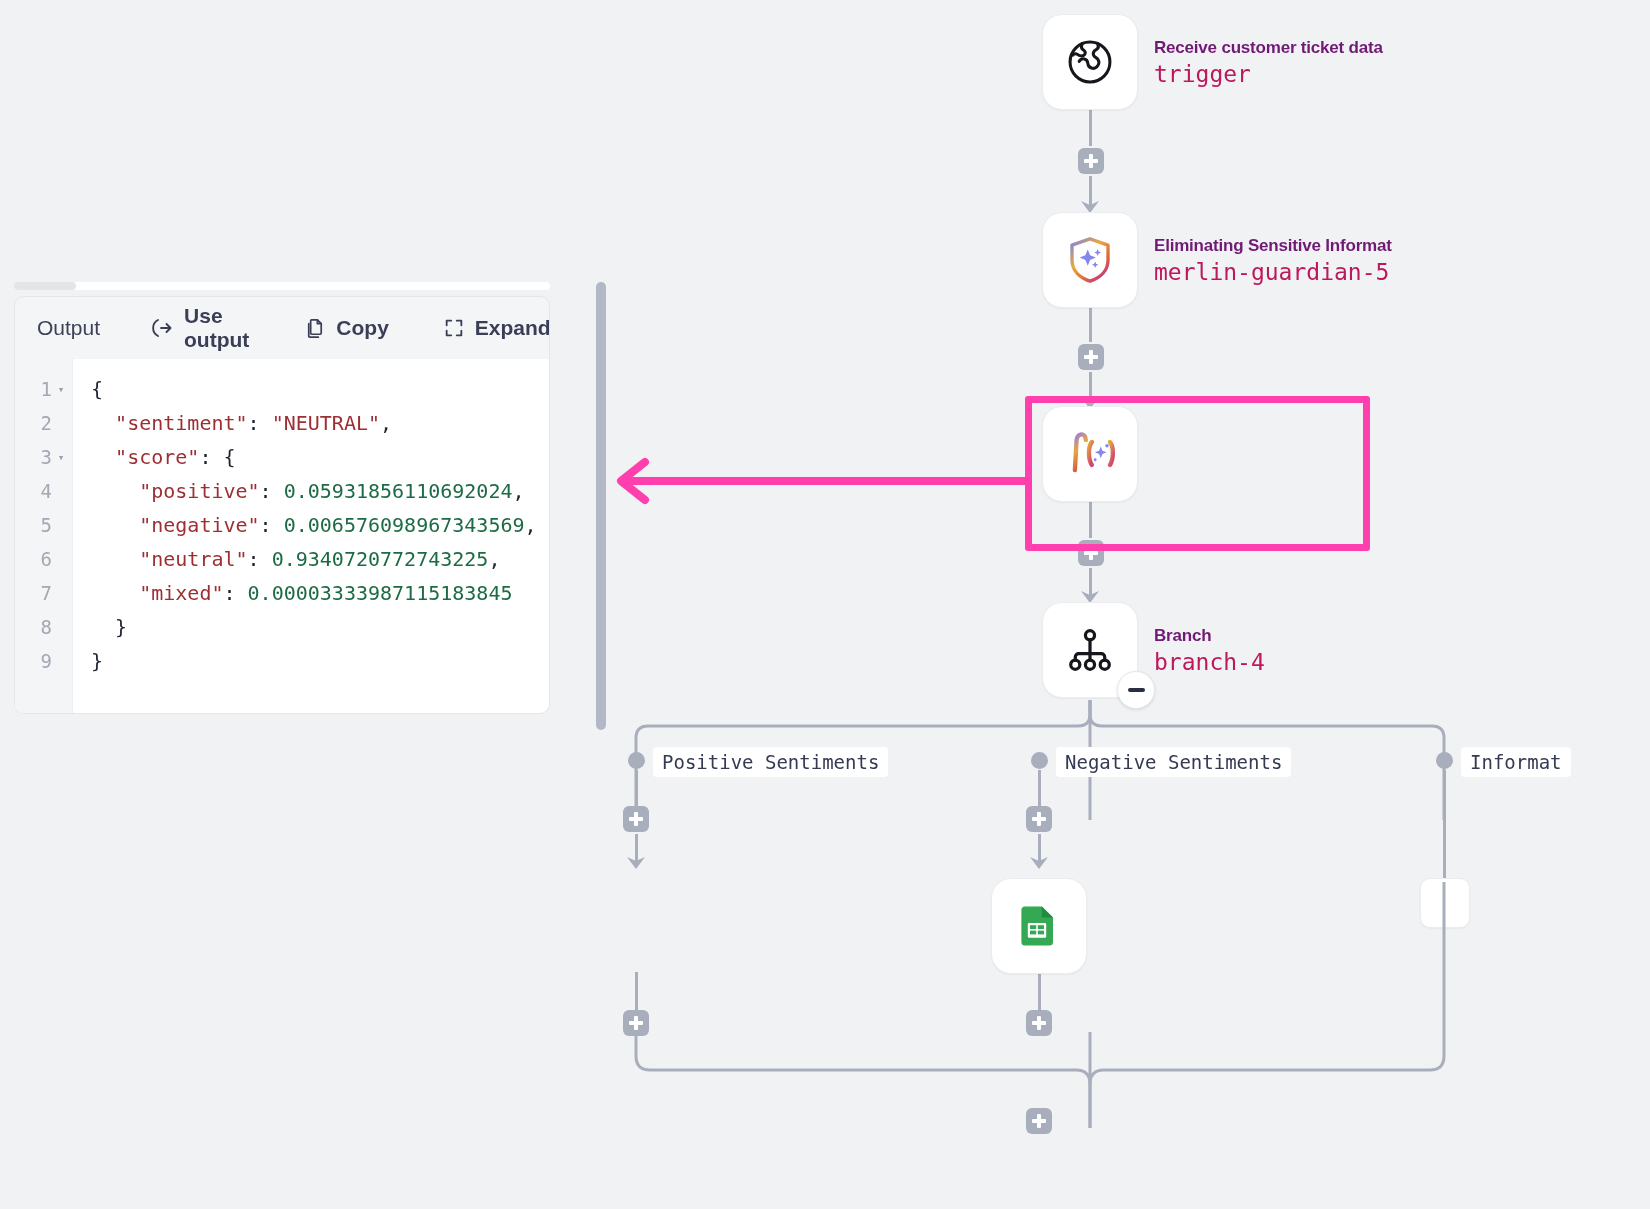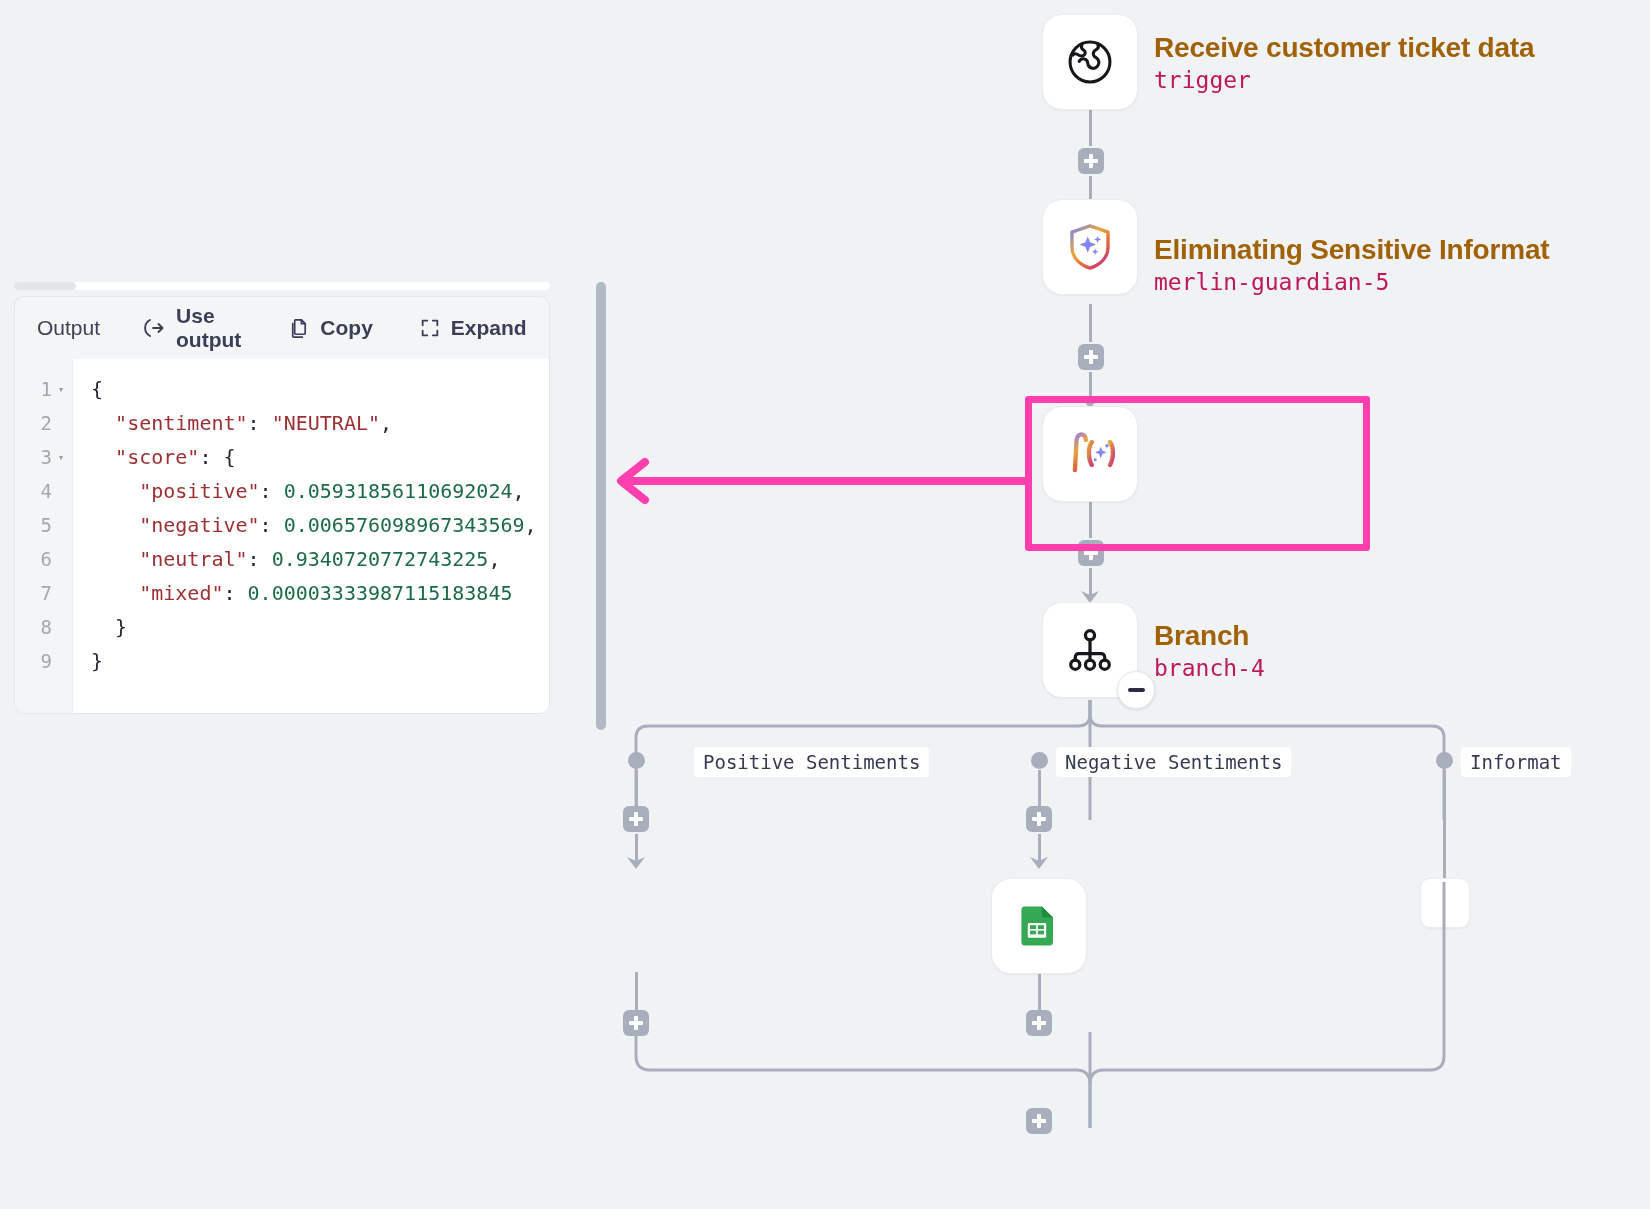--- a/index.html
+++ b/index.html
@@ -23,21 +23,21 @@
   .output-panel{
     position:absolute;left:14px;top:296px;width:536px;height:418px;
     background:#f4f5f7;
     border:1px solid #e4e6ea;
     border-radius:10px;
     box-sizing:border-box;
     overflow:hidden;
   }
   .output-toolbar{
     height:62px;display:flex;align-items:center;
-    padding:0 22px;gap:0px;box-sizing:border-box;
+    padding:0 22px;gap:8px;box-sizing:border-box;
   }
   .ot-title{
     font-size:21px;color:#3d4257;font-weight:400;margin-right:42px;
   }
   .ot-btn{
     display:flex;align-items:center;gap:10px;
     font-size:21px;color:#3a3f57;font-weight:600;
     margin-right:46px;cursor:pointer;
   }
   .ot-btn:last-child{margin-right:16px;}
@@ -95,21 +95,21 @@
   .node-icon{
     width:94px;height:94px;flex:0 0 94px;
     background:#ffffff;border-radius:20px;
     border:1px solid #eaecef;
     box-shadow:0 1px 2px rgba(25,30,50,.05);
     display:flex;align-items:center;justify-content:center;
     position:relative;
   }
   .node-text{display:flex;flex-direction:column;gap:3px;}
   .node-title{
-    font-size:28px;font-weight:700;color:#a16207;letter-spacing:-.2px;
+    font-size:17px;font-weight:700;color:#701a75;letter-spacing:-.2px;
     white-space:nowrap;
   }
   .node-sub{
     font-family:"DejaVu Sans Mono", monospace;
     font-size:23px;color:#be185d;white-space:nowrap;
   }
   .collapse-btn{
     position:absolute;right:-18px;bottom:-12px;
     width:36px;height:36px;border-radius:50%;
     background:#ffffff;border:1px solid #e6e8ec;
@@ -273,21 +273,21 @@
   <svg class="conn" style="left:620px;top:700px;" width="900" height="130">
     <path d="M470 0 V14 Q470 26 458 26 H28 Q16 26 16 38 V120" stroke="#a9aebd" stroke-width="3" fill="none"></path>
     <path d="M470 0 V120" stroke="#a9aebd" stroke-width="3" fill="none"></path>
     <path d="M470 0 V14 Q470 26 482 26 H812 Q824 26 824 38 V120" stroke="#a9aebd" stroke-width="3" fill="none"></path>
   </svg>
 
   <div class="branch-dot" style="left:628px;top:752px;"></div>
   <div class="branch-dot" style="left:1031px;top:752px;"></div>
   <div class="branch-dot" style="left:1436px;top:752px;"></div>
 
-  <div class="branch-label" style="left:653px;top:747px;margin-left:41px;">Positive Sentiments</div>
+  <div class="branch-label" style="left:653px;top:747px;">Positive Sentiments</div>
   <div class="branch-label" style="left:1056px;top:747px;">Negative Sentiments</div>
   <div class="branch-label" style="left:1461px;top:747px;">Informat</div>
 
   <div class="vline" style="left:635px;top:770px;height:38px;"></div>
   <div class="plus" style="left:623px;top:806px;"></div>
   <div class="vline" style="left:635px;top:834px;height:28px;"></div>
   <svg class="arrowhead" style="left:625px;top:854px;" width="22" height="16">
       <path d="M11 15 L2 3 L11 7 L20 3 Z" fill="#a9aebd"></path>
     </svg>
 
@@ -322,21 +322,21 @@
         <path d="M8.4 3.6c-.7 1.5-.2 2.4.6 2.9.9.6 1.1 1.5.4 2.2-.8.8-2.3.5-3.2-.2-.8-.6-1.6-.4-2.1.3"></path>
         <path d="M15.6 3.9c.5 1 .2 1.9-.7 2.4-.9.5-1.7 1.5-1.2 2.6.4.9 1.5 1.1 2 2 .6 1 .4 2.3-.4 3.2-.7.8-1.7 1-2.6.7-1-.3-1.6-1.2-1.7-2.2-.1-1-.6-1.8-1.6-2-1-.2-1.9.3-2.4 1.1"></path>
       </svg>
     </div>
     <div class="node-text">
       <div class="node-title">Receive customer ticket data</div>
       <div class="node-sub">trigger</div>
     </div>
   </div>
 
-  <div class="node" style="left:1042px;top:199px;align-items:flex-end;">
+  <div class="node" style="left:1042px;top:212px;">
     <div class="node-icon">
       <svg width="54" height="54" viewBox="0 0 24 24" fill="none">
         <defs>
           <linearGradient id="shieldgrad" x1="0" y1="0" x2="0.8" y2="1">
             <stop offset="0%" stop-color="#7d7ff0"></stop>
             <stop offset="42%" stop-color="#e9a93a"></stop>
             <stop offset="72%" stop-color="#e06a3c"></stop>
             <stop offset="100%" stop-color="#c4357f"></stop>
           </linearGradient>
         </defs>

